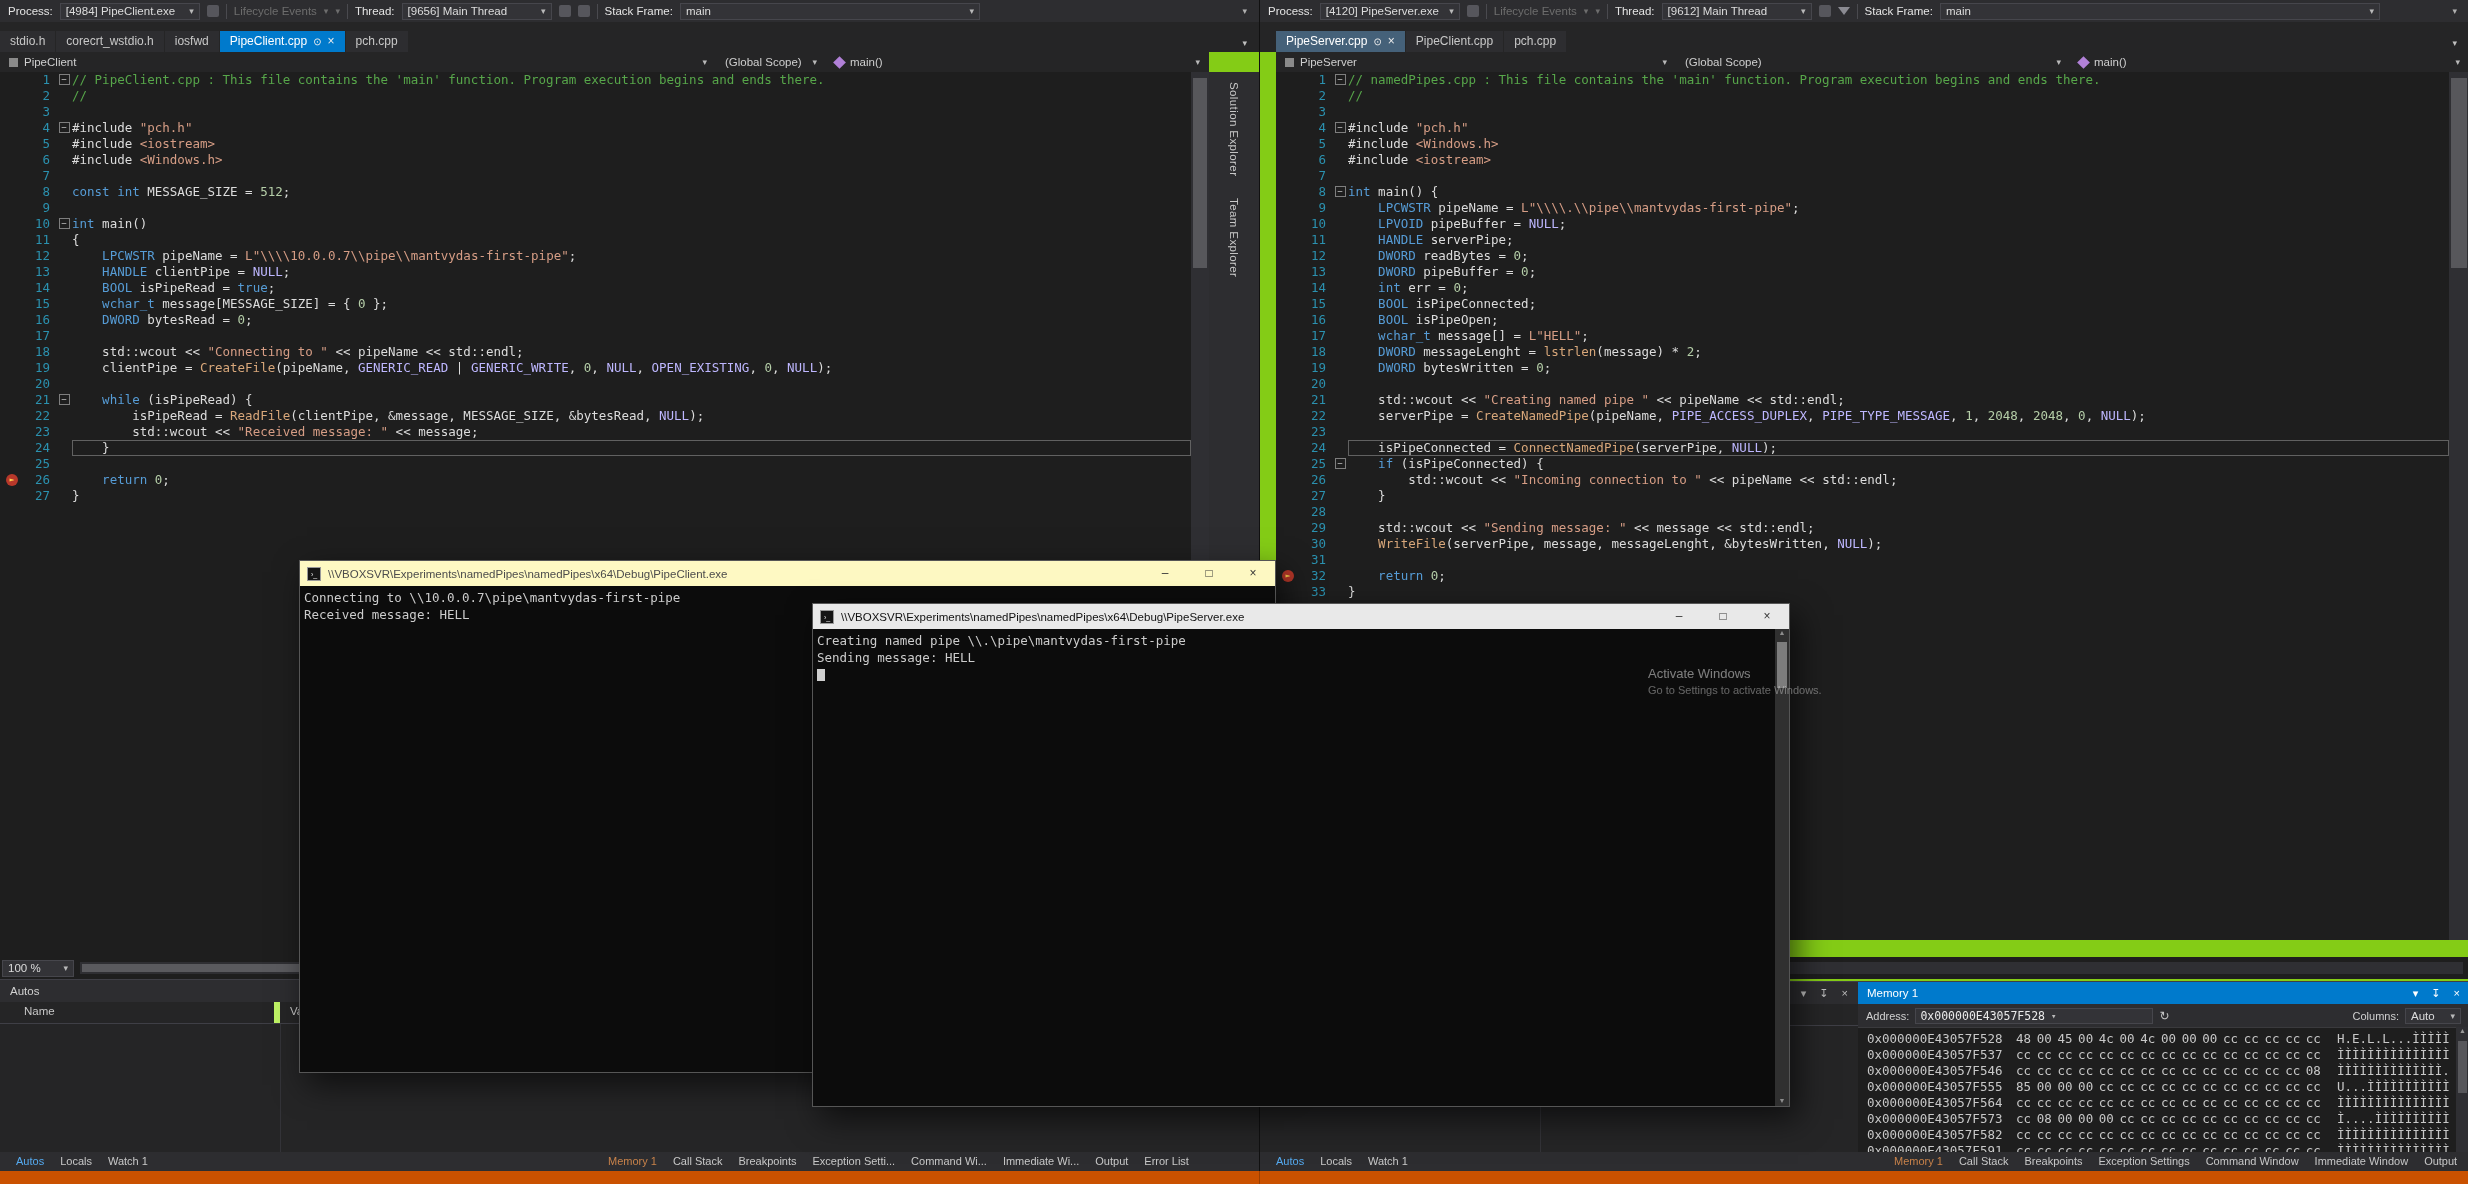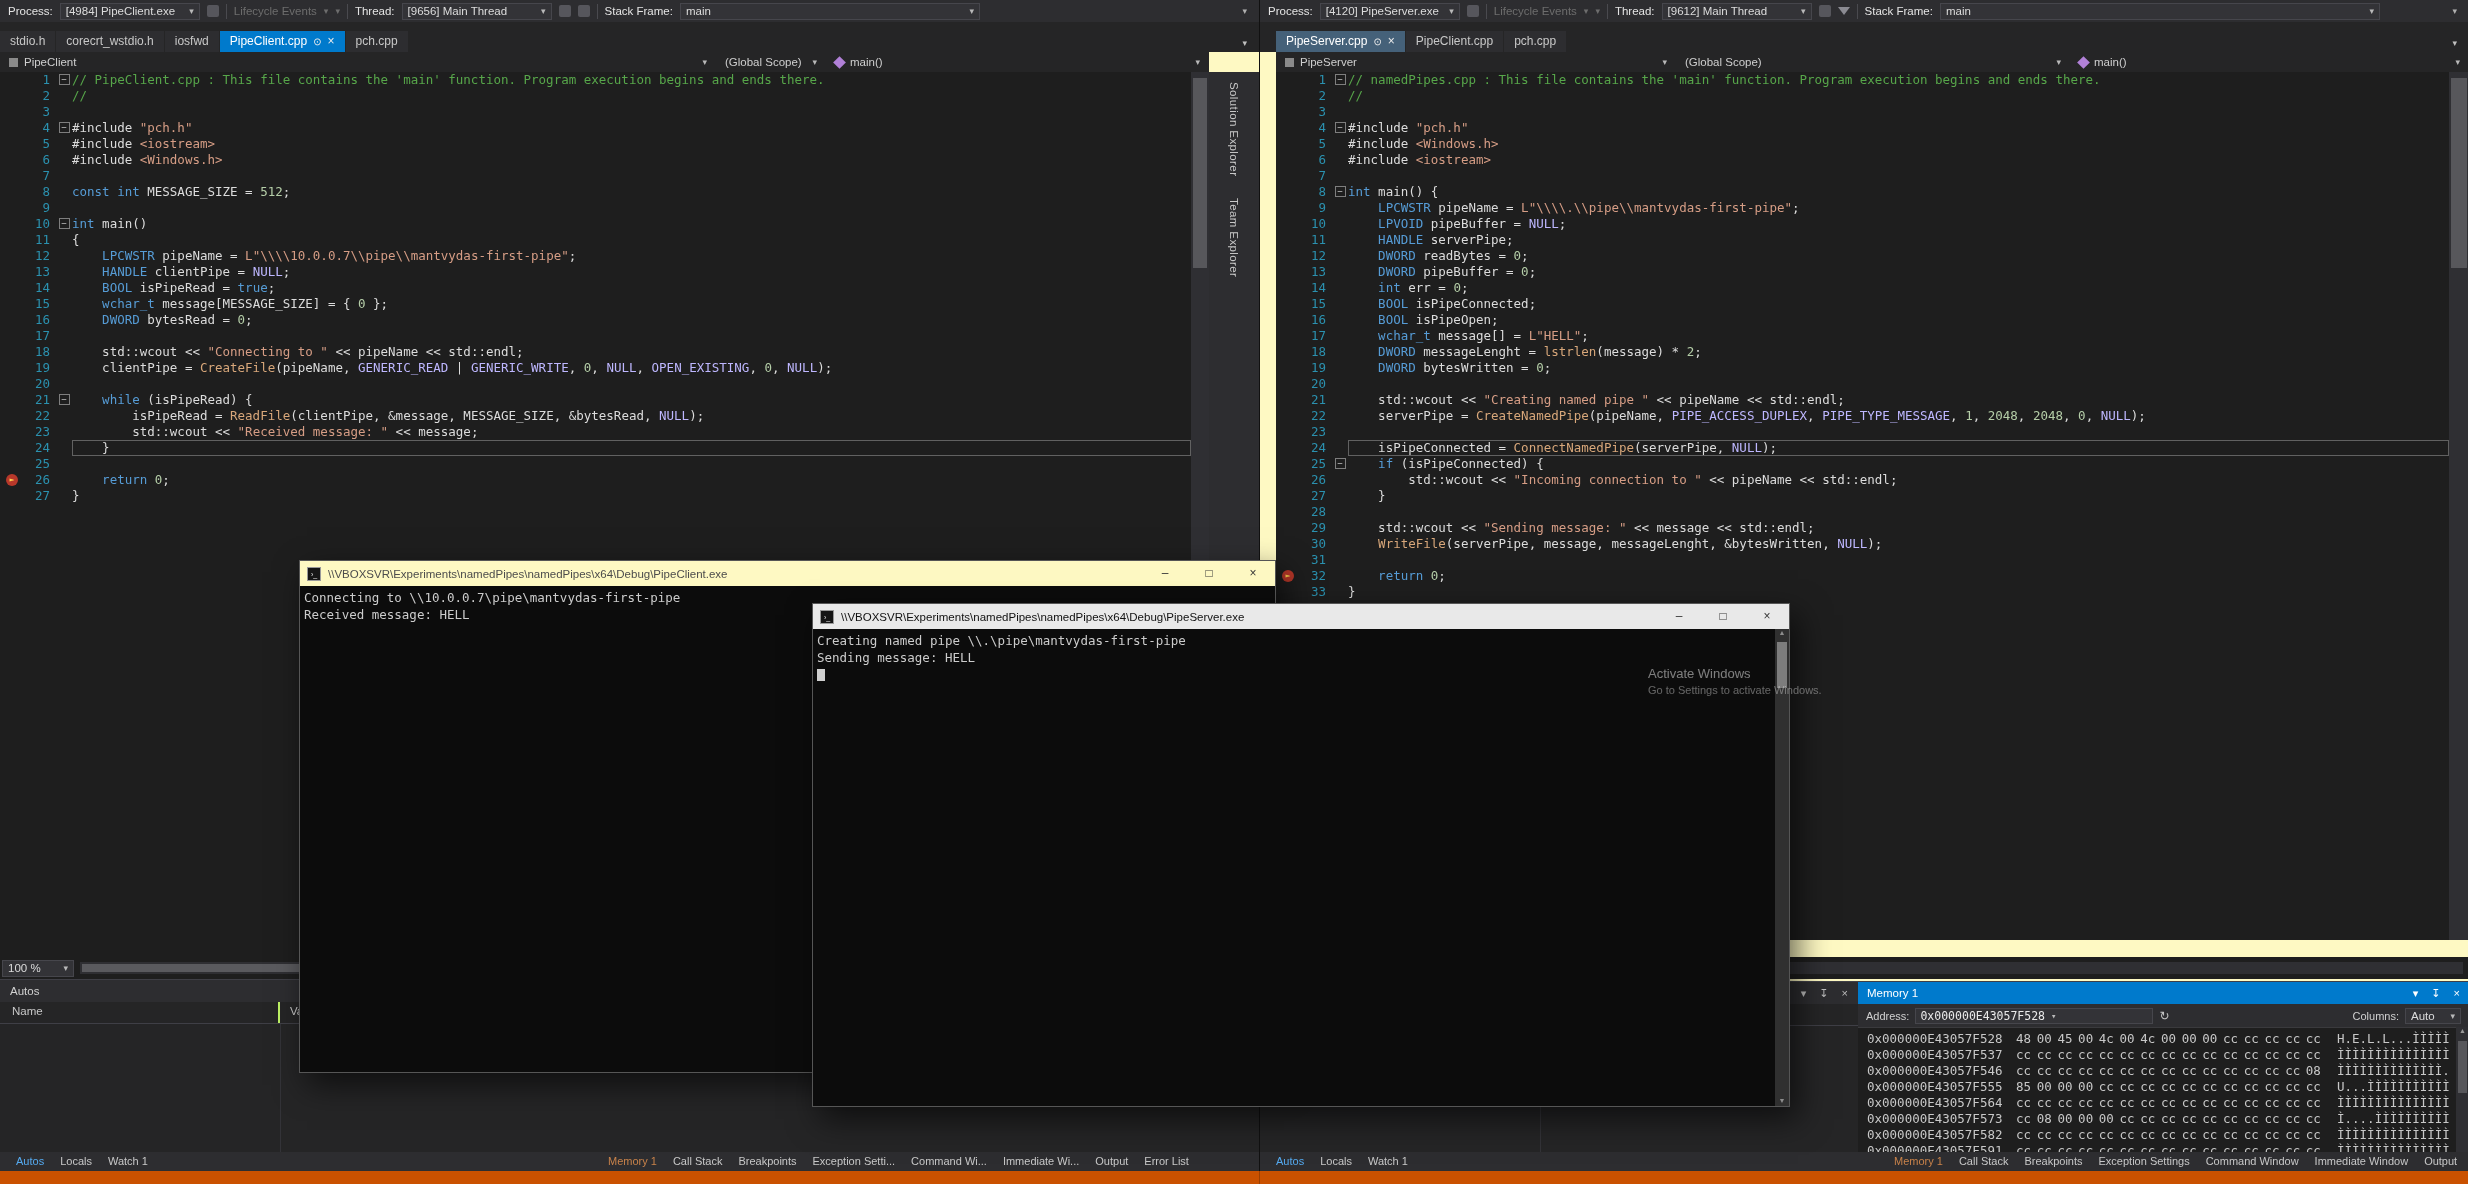--- a/index.html
+++ b/index.html
@@ -1,18 +1,18 @@
 <!DOCTYPE html>
 <html><head>
 <meta charset="utf-8">
 <style>
   html,body{margin:0;padding:0;background:#000;}
   #screen{position:relative;width:2468px;height:1184px;background:#1e1e1e;overflow:hidden;
           font-family:"Liberation Sans",sans-serif;color:#dcdcdc;font-size:12px;}
-  .vswin{position:absolute;top:0;height:1184px;background:#fef9c3;}
+  .vswin{position:absolute;top:0;height:1184px;background:#84cc16;}
   #vs-left{left:0;width:1259px;}
   #vs-right{left:1259px;width:1209px;border-left:1px solid #111;}
 
   
   .dbg-toolbar{position:absolute;top:0;left:0;right:0;height:22px;background:#2d2d30;
                display:flex;align-items:center;gap:7px;padding:0 8px;font-size:11.5px;
                border-bottom:1px solid #3a3a3d;white-space:nowrap;}
   .tb-label{color:#e4e4e4;}
   .tb-label.disabled{color:#6d6d6d;}
   .combo{background:#333337;border:1px solid #46464c;color:#dcdcdc;height:17px;
@@ -81,21 +81,21 @@
   .hscroll{flex:1;height:12px;background:#2f2f33;margin:0 6px;position:relative;}
   .hthumb{position:absolute;left:2px;top:2px;width:360px;height:8px;background:#5a5a5e;}
 
   
   .tool-panel{position:absolute;background:#252526;border-top:1px solid #3f3f46;box-sizing:border-box;}
   #left-autos{left:0;right:0;top:979px;height:173px;}
   #right-autos{left:0;top:981px;width:598px;height:171px;}
   .tp-title{height:22px;background:#2d2d30;display:flex;align-items:center;padding:0 10px;font-size:11.5px;color:#d0d0d0;}
   .tp-icons{margin-left:auto;display:flex;gap:13px;color:#bdbdbd;font-size:11px;}
   .tp-cols{height:21px;display:flex;border-bottom:1px solid #3f3f46;font-size:11.5px;color:#c8c8c8;}
-  .tp-col-name{width:280px;padding:3px 0 0 12px;border-right:2px solid #bef264;box-sizing:border-box;}
+  .tp-col-name{width:280px;padding:3px 0 0 24px;border-right:6px solid #bef264;box-sizing:border-box;}
   .tp-col-value{padding:3px 0 0 10px;}
   .tp-grid{position:relative;height:calc(100% - 43px);}
   .tp-grid::before{content:'';position:absolute;left:280px;top:0;bottom:0;width:1px;background:#333338;}
 
   
   #memory-panel{position:absolute;left:598px;top:981px;width:611px;height:171px;background:#1e1e1e;
                 border-top:1px solid #3f3f46;box-sizing:border-box;}
   .mem-title{height:22px;background:#007acc;color:#fff;display:flex;align-items:center;padding:0 9px;font-size:11.5px;}
   .mem-title .tp-icons{color:#fff;}
   .mem-toolbar{height:23px;background:#2d2d30;display:flex;align-items:center;gap:6px;padding:0 8px;

